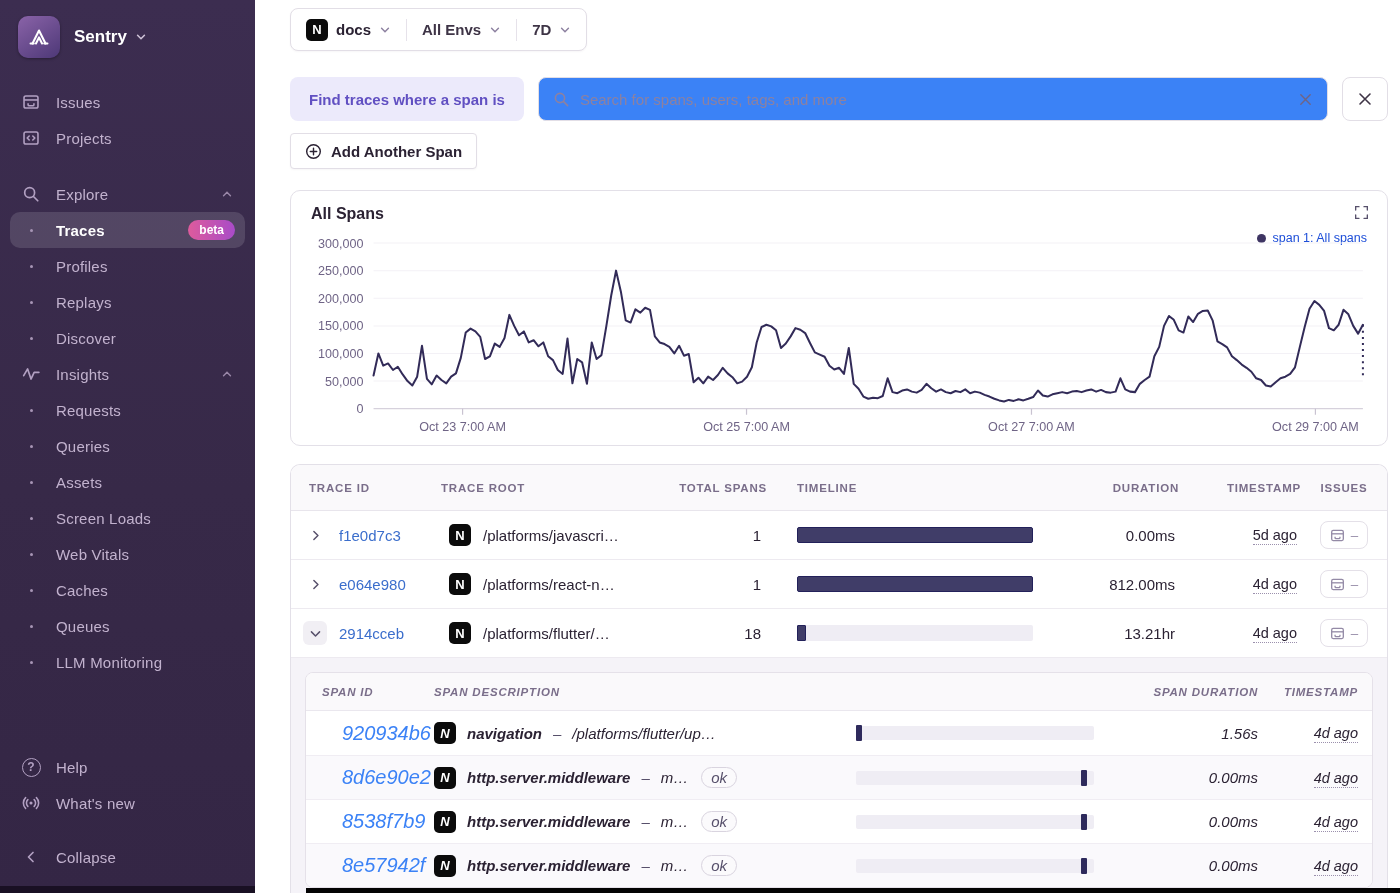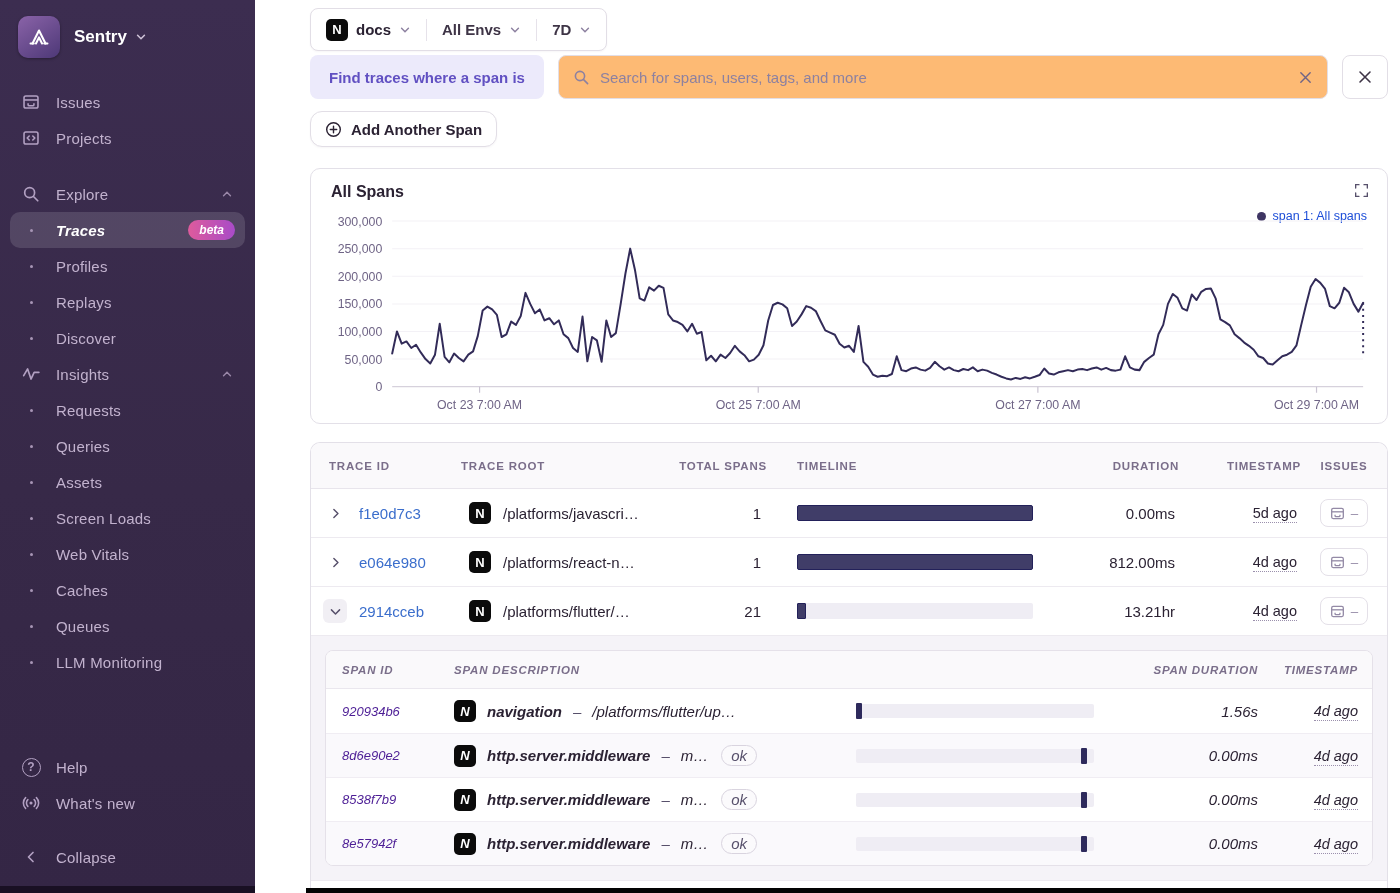--- a/index.html
+++ b/index.html
@@ -1,59 +1,59 @@
 <!DOCTYPE html>
 <html><head>
 <meta charset="utf-8">
 <style>
   * { margin:0; padding:0; box-sizing:border-box; }
   html,body { width:1400px; height:893px; overflow:hidden; }
   body { font-family:"Liberation Sans", sans-serif; background:#fff; color:#2B2233; }
-  .app { position:relative; width:1400px; height:893px; display:flex; overflow:hidden;gap:20px; }
+  .app { position:relative; width:1400px; height:893px; display:flex; overflow:hidden; }
 
   
   .sidebar { width:255px; min-width:255px; height:100%; background:linear-gradient(180deg,#3C2D50 0%, #372948 55%, #342645 100%); display:flex; flex-direction:column; position:relative; }
   .sb-header { display:flex; align-items:center; gap:14px; padding:16px 16px 26px 18px; }
   .logo-tile { width:42px; height:42px; border-radius:10px; background:linear-gradient(145deg,#8a63a8,#4d3877); display:flex; align-items:center; justify-content:center; box-shadow:0 1px 3px rgba(0,0,0,.35); }
   .org-btn { display:flex; align-items:center; gap:8px; color:#fff; font-size:17px; font-weight:bold; cursor:pointer; }
   .nav { flex:0 0 auto; }
   .nav-item { display:flex; align-items:center; height:36px; padding-left:20px; color:#C2B2CE; font-size:15px; cursor:pointer; }
   .nav-item .nico { width:22px; display:flex; justify-content:center; align-items:center; color:#B2A0C2; }
   .nav-item .nlabel { margin-left:14px; letter-spacing:.2px; }
   .nav-item .chev-right-slot { margin-left:auto; margin-right:22px; color:#9A87A8; display:flex; }
   .nav-gap { height:20px; }
   .nav-child .bullet { width:22px; display:flex; justify-content:center; }
   .nav-child .bullet i { width:3px; height:3px; border-radius:50%; background:#A795B5; display:block; }
-  .nav-item.selected { background:rgba(255,255,255,.13); border-radius:10px; margin:0 10px; padding-left:10px; color:#fff; font-weight:bold;font-style:italic; }
+  .nav-item.selected { background:rgba(255,255,255,.13); border-radius:10px; margin:0 10px; padding-left:10px; color:#fff; font-weight:bold; }
   .badge-beta { margin-left:auto; margin-right:10px; background:linear-gradient(90deg,#DE5B9C,#A84BC8); color:#fff; font-size:12px; font-weight:bold; padding:3px 11px; border-radius:999px; }
   .sb-footer { margin-top:auto; padding-bottom:10px; }
   .help-q { width:19px; height:19px; border:1.6px solid #B2A0C2; border-radius:50%; font-size:12px; font-weight:bold; color:#B2A0C2; display:flex; align-items:center; justify-content:center; }
   .collapse-row { margin-top:18px; margin-bottom:8px; }
   .sb-bottom-strip { position:absolute; left:0; right:0; bottom:0; height:7px; background:#191023; }
 
   
   .main { flex:1; height:100%; padding:8px 12px 0 35px; position:relative; display:flex; flex-direction:column; background:#fff; }
 
   .filterbar { display:inline-flex; align-items:center; height:43px; border:1px solid #E2DEE6; border-radius:8px; background:#fff; box-shadow:0 1px 2px rgba(43,34,51,.04); width:fit-content; }
   .fseg { display:flex; align-items:center; gap:8px; padding:0 15px; font-size:15px; font-weight:bold; color:#2B2233; cursor:pointer; }
   .fseg.light { font-weight:bold; color:#3E3446; }
   .fdiv { width:1px; height:22px; background:#E6E2EA; }
   .n-tile { width:22px; height:22px; border-radius:5px; background:#0b0b0b; color:#fff; font-weight:bold; font-size:13px; display:flex; align-items:center; justify-content:center; }
   .chev { display:flex; color:#8D81A0; }
 
-  .search-row { display:flex; align-items:stretch; gap:14px; margin-top:4px; height:44px; }
+  .search-row { display:flex; align-items:stretch; gap:14px; margin-top:26px; height:44px; }
   .find-btn { background:#ECEAFB; border:none; border-radius:8px; padding:0 19px; font-size:15px; font-weight:bold; color:#6150C2; display:flex; align-items:center; cursor:pointer; font-family:inherit; }
-  .search-box { flex:1; border:1px solid #E2DEE6; border-radius:8px; display:flex; align-items:center; padding:0 14px; gap:10px; background:#fdba74; }
+  .search-box { flex:1; border:1px solid #E2DEE6; border-radius:8px; display:flex; align-items:center; padding:0 14px; gap:10px; background:#3b82f6; }
   .search-box input { flex:1; border:none; outline:none; font-size:15px; color:#2B2233; font-family:inherit; background:transparent; }
   .search-box input::placeholder { color:#8D81A0; }
   .icon-btn { border:1px solid #E2DEE6; background:#fff; border-radius:8px; width:46px; display:flex; align-items:center; justify-content:center; cursor:pointer; }
   .clear-x { cursor:pointer; display:flex; }
 
   .addspan-row { margin-top:12px; }
-  .add-btn { display:inline-flex; align-items:center; gap:9px; height:36px; padding:0 14px; border:1px solid #E2DEE6; border-radius:12px; background:#fff; font-size:15px; font-weight:bold; color:#2B2233; cursor:pointer; font-family:inherit; box-shadow:0 1px 2px rgba(43,34,51,.04); }
+  .add-btn { display:inline-flex; align-items:center; gap:9px; height:36px; padding:0 14px; border:1px solid #E2DEE6; border-radius:4px; background:#fff; font-size:15px; font-weight:bold; color:#2B2233; cursor:pointer; font-family:inherit; box-shadow:0 1px 2px rgba(43,34,51,.04); }
 
   
   .chart-card { margin-top:21px; border:1px solid #E3E0E8; border-radius:10px; height:256px; position:relative; padding:14px 20px 6px 20px; background:#fff; }
   .chart-title { font-size:16px; font-weight:bold; color:#2B2233; }
   .chart-expand { position:absolute; top:14px; right:18px; color:#57506B; cursor:pointer; }
   .chart-legend { position:absolute; top:40px; right:20px; display:flex; align-items:center; gap:6px; font-size:12.5px; color:#1d4ed8; cursor:pointer; }
   .legend-dot { width:9px; height:9px; border-radius:50%; }
   .chart-svg-wrap { position:absolute; left:10px; right:12px; top:44px; bottom:4px; }
 
   
@@ -81,21 +81,21 @@
   .issues-btn { display:inline-flex; align-items:center; gap:6px; height:28px; padding:0 9px; border:1px solid #E4E0E8; border-radius:8px; color:#948AA6; cursor:pointer; background:#fff; }
 
   
   .expand-panel { background:#F5F3F8; padding:14px; border-bottom:1px solid #EDEAF0; }
   .span-card { background:#fff; border:1px solid #E5E1E9; border-radius:8px; overflow:hidden; }
   .sgrid { display:grid; grid-template-columns:112px 1fr 252px 150px 100px; align-items:center; padding-left:16px; padding-right:14px;font-style:italic; }
   .shead { height:38px; background:#FAF9FB; border-bottom:1px solid #EAE7EE; }
   .srow { height:44px; }
   .srow.alt { background:#FAF9FC; }
   .srow + .srow { border-top:1px solid #F0EDF3; }
-  .s-id { color:#4c1d95; font-size:13px; cursor:pointer; }
+  .s-id { color:#3b82f6; font-size:20px; cursor:pointer;margin-left:20px; }
   .s-desc { display:flex; align-items:center; gap:11px; font-size:15px; min-width:0; }
   .s-op { font-weight:bold; color:#2B2233; white-space:nowrap; }
   .s-sep { color:#57506B; }
   .s-path { color:#2B2233; white-space:nowrap; }
   .ok-pill { display:inline-flex; align-items:center; height:21px; padding:0 9px; border:1px solid #D9D4DF; border-radius:11px; font-size:15px; color:#57506B; background:#FBFAFC; margin-left:2px; }
   .s-track { position:relative; height:14px; background:#EFEDF4; border-radius:2px; width:238px; }
   .s-tick { position:absolute; top:-1px; width:6px; height:16px; background:#2E2A5C; border-radius:1px; }
   .s-dur { font-size:15px; }
 
   .bottom-bar { position:absolute; left:306px; right:0; bottom:0; height:5px; background:#030303; }
@@ -457,21 +457,21 @@
                 <svg width="13" height="13" viewBox="0 0 16 16" fill="none" stroke="currentColor" stroke-width="1.8" stroke-linecap="round" stroke-linejoin="round">
                   <path d="M3 6l5 5 5-5"></path>
                 </svg>
               </span>
             </div>
             <div class="id-link">2914cceb</div>
             <div class="cell-root">
               <span class="n-tile">N</span>
               <span>/platforms/flutter/…</span>
             </div>
-            <div class="cell-total r">21</div>
+            <div class="cell-total r">18</div>
             <div class="cell-timeline">
               <div class="bar-track">
                 <div class="bar-seg" style="left: 0%; width: 4%;"></div>
               </div>
             </div>
             <div class="cell-dur r">13.21hr</div>
             <div class="cell-ts r"><span class="ts-link">4d ago</span></div>
             <div class="c"><button class="issues-btn">
                 <svg width="15" height="15" viewBox="0 0 16 16" fill="none" stroke="currentColor" stroke-width="1.4" stroke-linejoin="round">
                   <rect x="1.8" y="2.6" width="12.4" height="10.8" rx="1.6"></rect>

